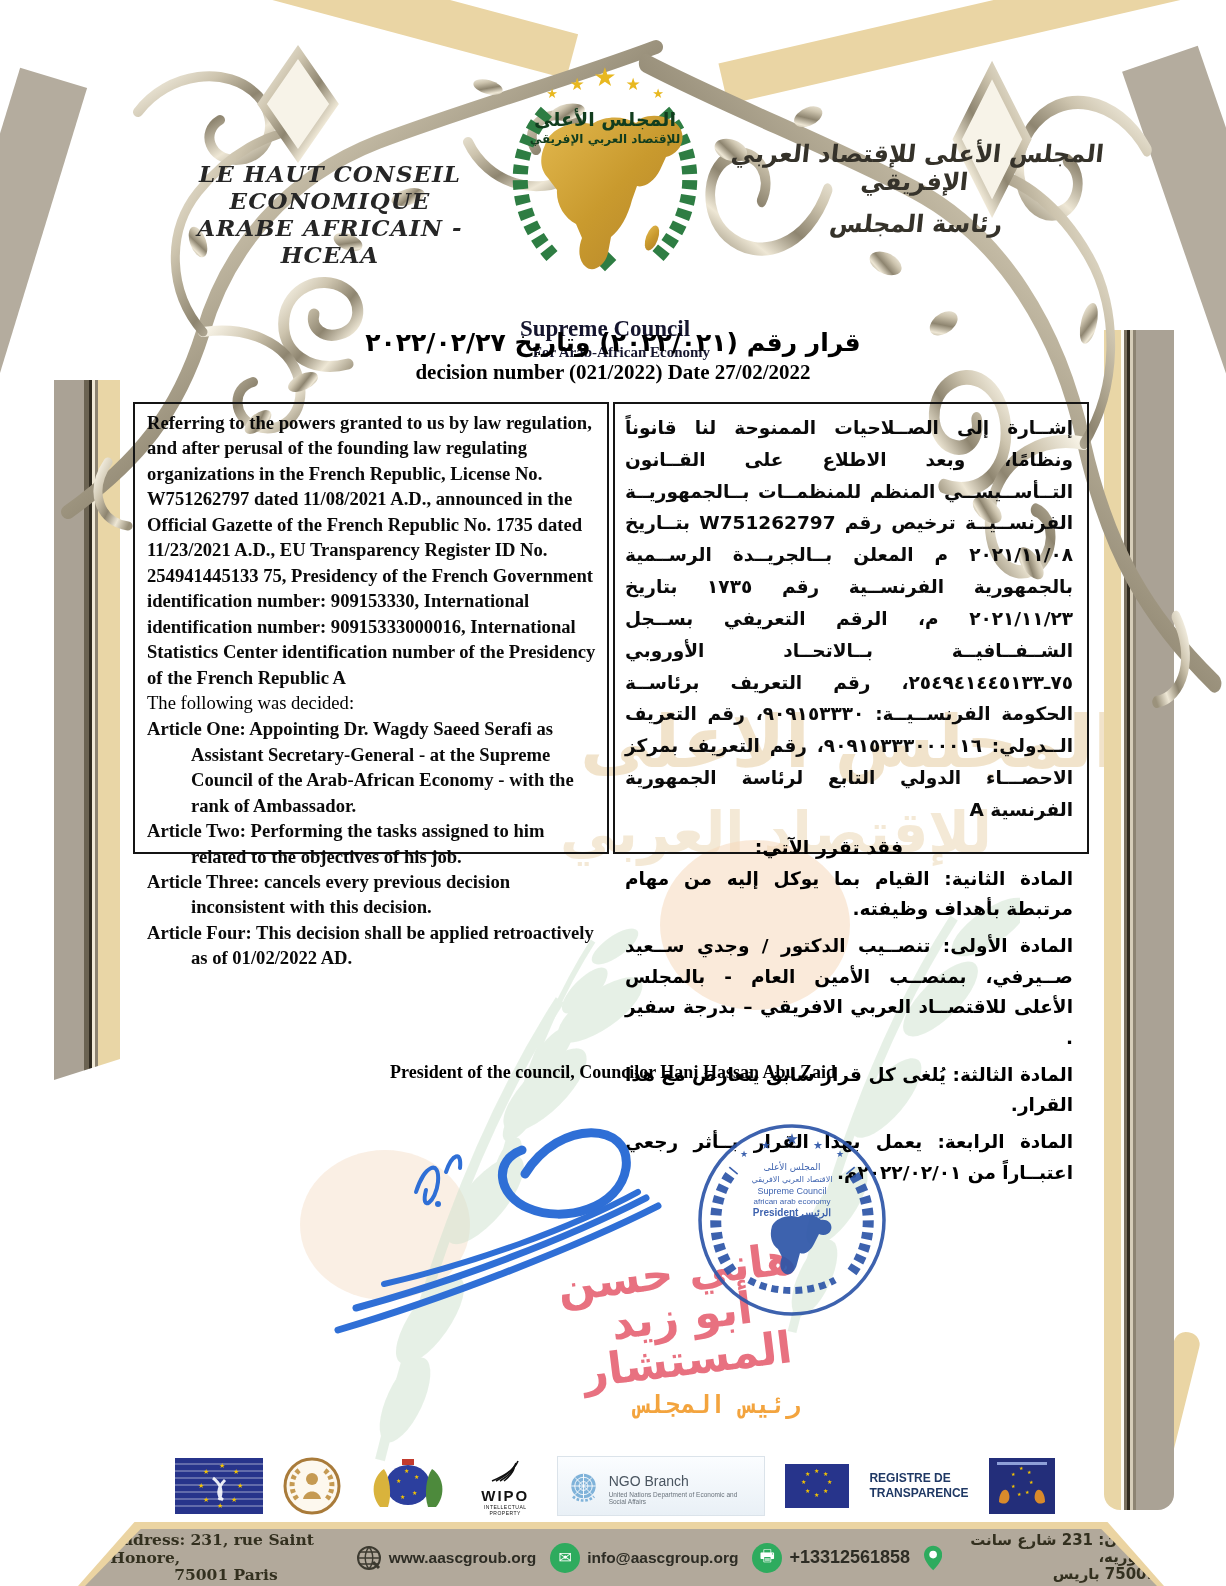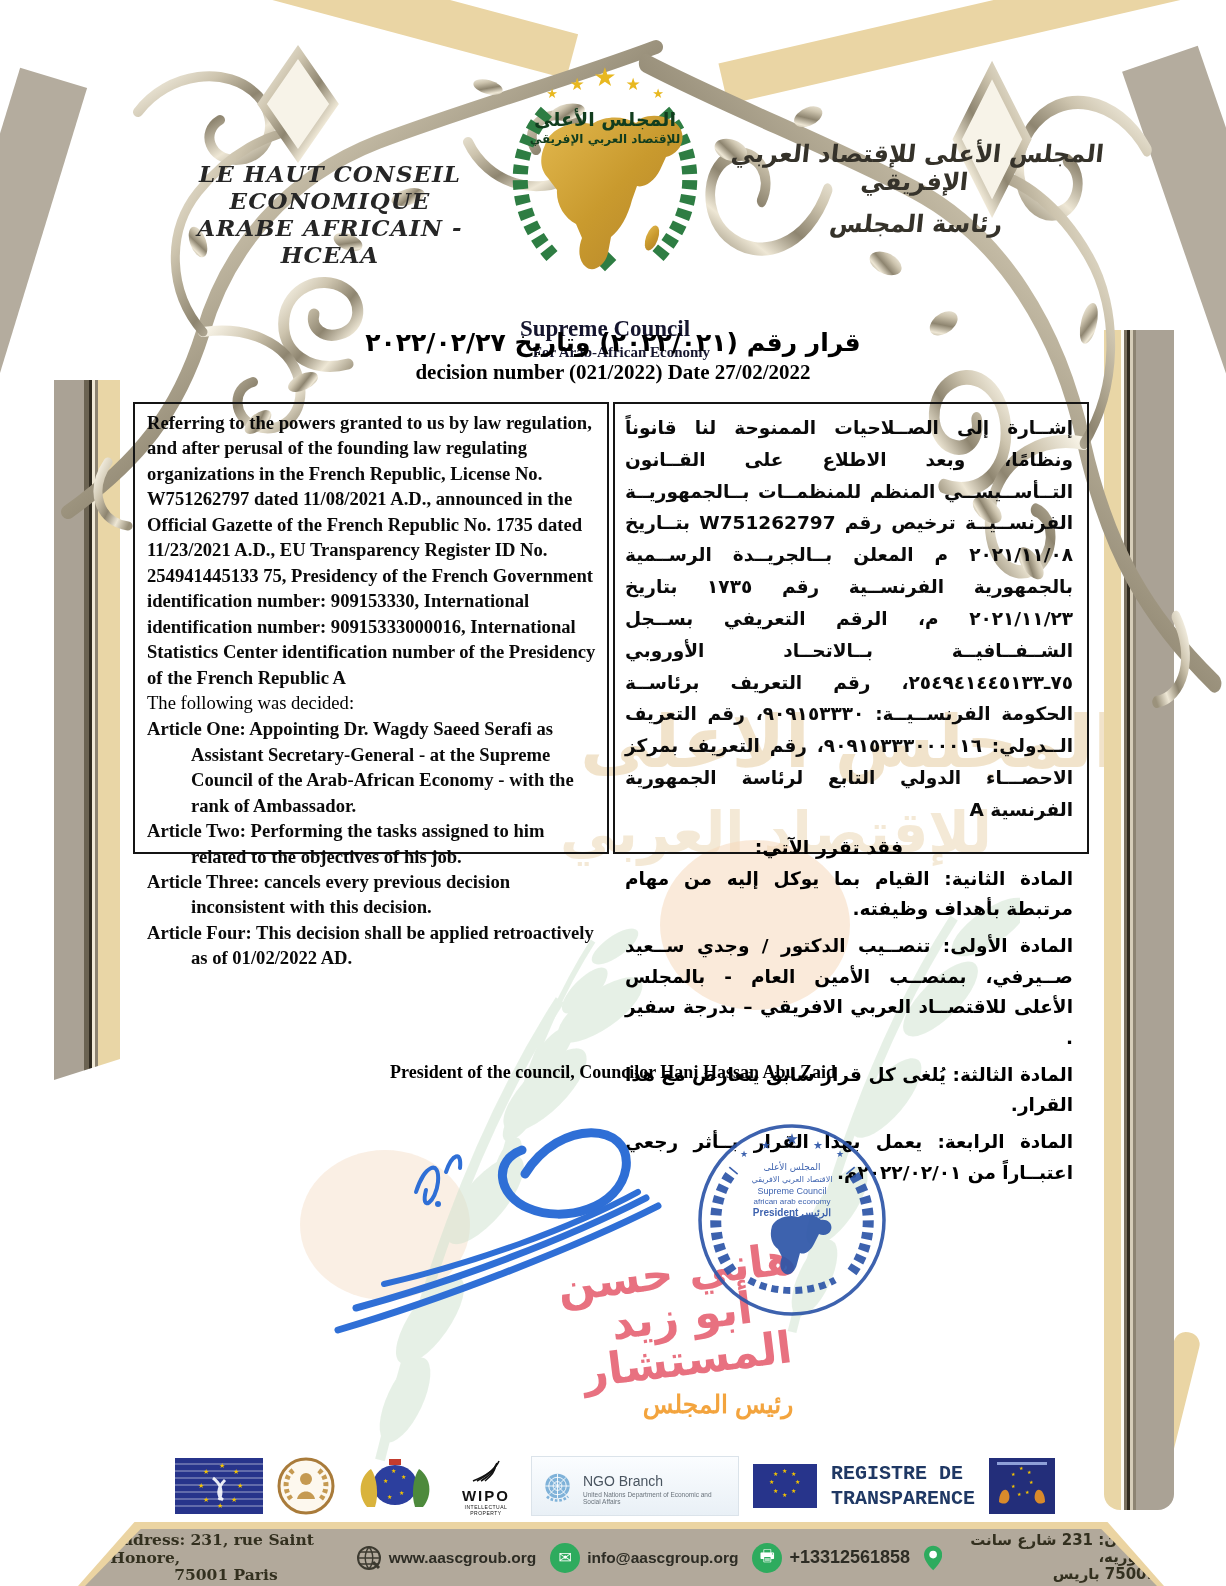--- a/index.html
+++ b/index.html
@@ -70,35 +70,35 @@
 
   
   .president{position:absolute;z-index:3;left:0;top:1058px;width:100%;text-align:center;}
   .president .ar{font-family:"DejaVu Sans",sans-serif;font-weight:bold;font-size:25px;color:#000;direction:rtl;}
   .president .en{font-weight:bold;font-size:18px;color:#000;margin-top:4px;}
   .sig{position:absolute;z-index:4;left:320px;top:1112px;width:370px;height:240px;}
   .redstamp{position:absolute;z-index:4;left:548px;top:1250px;width:270px;height:150px;
     font-family:"DejaVu Sans",sans-serif;font-weight:bold;font-size:44px;color:#e4596b;opacity:.85;
     transform:rotate(-7deg);text-align:center;line-height:1.0;direction:rtl;}
   .council-label{position:absolute;z-index:4;left:628px;top:1390px;width:180px;text-align:center;
-    font-family:Liberation Sans, sans-serif;font-weight:bold;font-size:25px;color:#f3a43e;direction:rtl;}
+    font-family:Liberation Mono, monospace;font-weight:bold;font-size:25px;color:#f3a43e;direction:rtl;}
   .roundstamp{position:absolute;z-index:4;left:694px;top:1122px;width:196px;height:196px;}
 
   
   .logorow{position:absolute;z-index:3;left:175px;top:1446px;width:880px;height:80px;
     display:flex;align-items:center;justify-content:space-between;}
   .lg{flex:none;}
   .wipo{width:62px;text-align:center;color:#111;}
   .wipo .w1{font-weight:bold;font-size:15px;letter-spacing:2px;font-family:"Liberation Sans","DejaVu Sans",sans-serif;}
   .wipo .w2{font-size:5px;letter-spacing:.5px;font-family:"Liberation Sans","DejaVu Sans",sans-serif;}
   .ngo{width:208px;height:60px;background:linear-gradient(180deg,#fbfdff,#e9f0f6);border:1px solid #dbe3ea;
     display:flex;align-items:center;gap:8px;padding:0 8px;box-sizing:border-box;}
   .ngo-txt .n1{font-family:"Liberation Sans","DejaVu Sans",sans-serif;font-size:14px;color:#4a5560;margin-top:6px;}
   .ngo-txt .n2{font-family:"Liberation Sans","DejaVu Sans",sans-serif;font-size:6.5px;color:#6a737c;margin-top:2px;}
-  .registre{font-family:Liberation Mono, monospace;font-weight:bold;font-size:20px;color:#1f3864;line-height:1.25;}
+  .registre{font-family:Liberation Sans, sans-serif;font-weight:bold;font-size:12px;color:#1f3864;line-height:1.25;}
 
   
   .bbar-outer{position:absolute;z-index:3;left:78px;right:62px;bottom:0;height:64px;background:#eBd4a2;
     clip-path:polygon(0 100%,5.2% 0,94.8% 0,100% 100%);}
   .bbar{position:absolute;left:7px;right:7px;top:7px;bottom:0;background:#b2a99b;
     clip-path:polygon(0 100%,5.2% 0,94.8% 0,100% 100%);
     display:flex;align-items:center;justify-content:center;gap:14px;}
   .bitem{display:flex;align-items:center;gap:7px;}
   .btext{font-family:"DejaVu Serif",serif;font-weight:bold;font-size:15.5px;color:#33301f;line-height:1.15;}
   .btext.sans{font-family:"Liberation Sans","DejaVu Sans",sans-serif;font-weight:bold;color:#2d2c24;}

